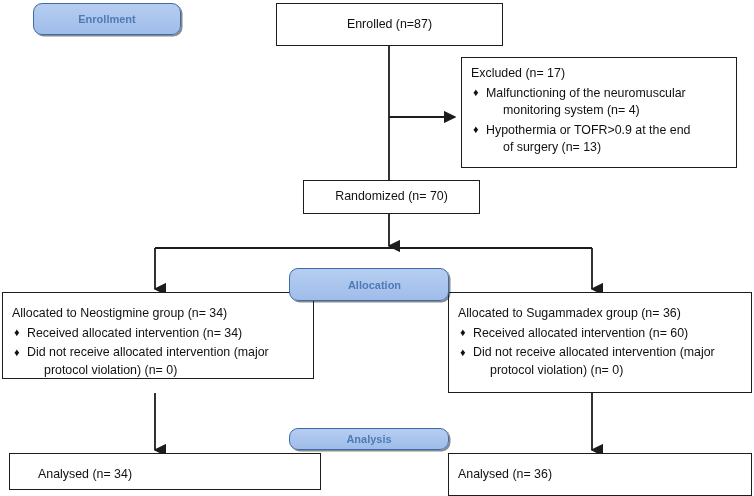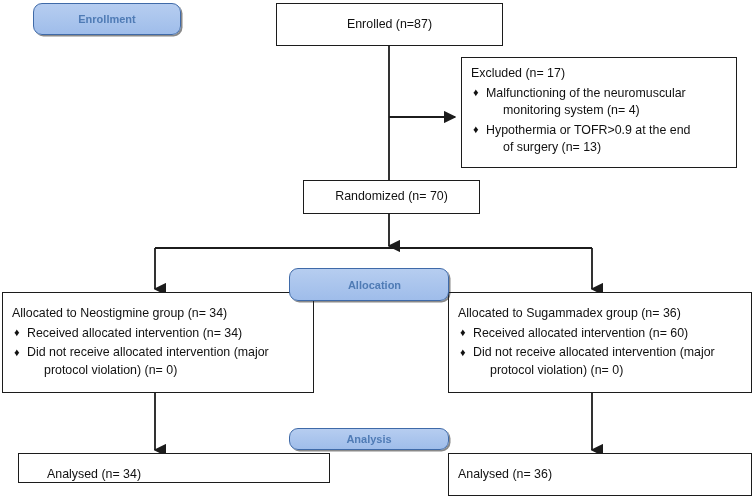--- a/index.html
+++ b/index.html
@@ -152,21 +152,21 @@
           <span class="wrap-indent">of surgery (n= 13)</span>
         </span>
       </li>
     </ul>
   </div>
 
   <div class="box centered" style="left:303px; top:180px; width:177px; height:34px;">
     <span class="box-title">Randomized (n= 70)</span>
   </div>
 
-  <div class="box padded" style="left:2px; top:292px; width:312px; height:101px; padding-top:12px;">
+  <div class="box padded" style="left:2px; top:292px; width:312px; height:87px; padding-top:12px;">
     <span class="box-title">Allocated to Neostigmine group (n= 34)</span>
     <ul class="bullets">
       <li>
         <span class="bullet-glyph">♦</span>
         <span class="bullet-text">
           <span>Received allocated intervention (n= 34)</span>
         </span>
       </li>
       <li>
         <span class="bullet-glyph">♦</span>
@@ -190,21 +190,21 @@
       <li>
         <span class="bullet-glyph">♦</span>
         <span class="bullet-text">
           <span>Did not receive allocated intervention (major</span>
           <span class="wrap-indent">protocol violation) (n= 0)</span>
         </span>
       </li>
     </ul>
   </div>
 
-  <div class="box padded" style="left:18px; top:453px; width:312px; height:30px; padding-top:12px;padding-left:28px;">
+  <div class="box padded" style="left:9px; top:453px; width:312px; height:37px; padding-top:12px;padding-left:28px;">
     <span class="box-title">Analysed (n= 34)</span>
   </div>
 
   <div class="box padded" style="left:448px; top:453px; width:304px; height:43px; padding-top:12px;">
     <span class="box-title">Analysed (n= 36)</span>
   </div>
 
 </div>
 
 </body></html>

